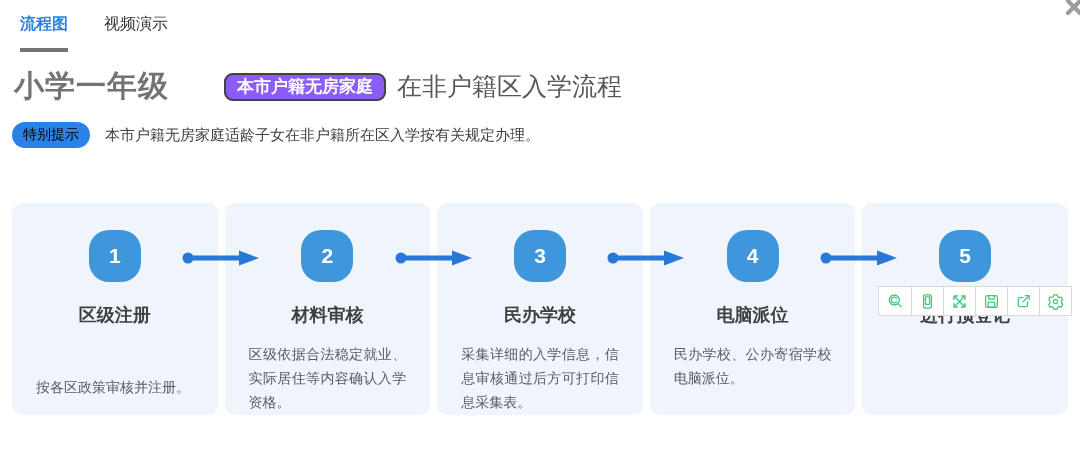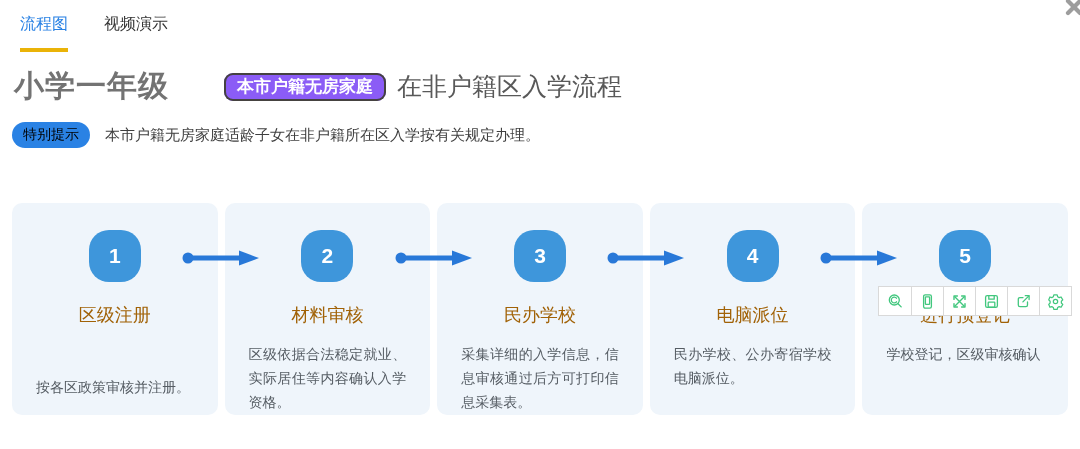--- a/index.html
+++ b/index.html
@@ -6,21 +6,21 @@
   body {
     width:1080px; height:449px;
     position:relative; overflow:hidden;
     background:#ffffff;
     font-family:"Liberation Sans","DejaVu Sans",sans-serif;
   }
 
   
   .tabs { position:absolute; top:14px; left:20px; display:flex; gap:36px; }
   .tab { font-size:16px; color:#333; padding-bottom:13px; cursor:pointer; }
-  .tab.active { color:#2a82e4; font-weight:normal; border-bottom:4px solid #eab308; }
+  .tab.active { color:#2a82e4; font-weight:bold; border-bottom:4px solid #737373; }
 
   
   .heading { position:absolute; top:66px; left:14px; display:flex; align-items:center; gap:11px; white-space:nowrap; }
   .heading-prefix { font-size:30px; font-weight:800; color:#737373; letter-spacing:1px; }
   .heading-badge {
     background:#8b5cf6; color:#fff; font-size:17px; font-weight:bold;
     padding:4px 13px; border-radius:9px; line-height:20px;
     box-shadow:inset 0 0 0 2px #454240;
     margin-left:44px;
   }
@@ -39,21 +39,21 @@
     position:absolute; top:203px; left:12px; width:1056px; height:212px;
     display:grid; grid-template-columns:repeat(5,1fr); gap:7px;
   }
   .card { background:#eff5fb; border-radius:10px; height:212px; text-align:center; }
   .step-num {
     width:52px; height:52px; margin:27px auto 0;
     background:#3e96db; border-radius:20px;
     color:#fff; font-size:21px; font-weight:bold;
     display:flex; align-items:center; justify-content:center;
   }
-  .card-title { margin-top:21px; font-size:18px; font-weight:normal; color:#a16207; }
+  .card-title { margin-top:21px; font-size:18px; font-weight:bold; color:#404040; }
   .card-desc {
     margin:15px 24px 0; font-size:14px; line-height:24px;
     color:#555c63; text-align:justify; text-align-last:left;
   }
   .card:first-child .card-desc, .card:last-child .card-desc { text-align:left;margin-top:48px; }
 
   
   .arrow { position:absolute; top:47px; width:78px; height:16px; }
 
   
@@ -122,21 +122,20 @@
 
   <div class="card">
     <div class="step-num">4</div>
     <div class="card-title">电脑派位</div>
     <div class="card-desc">民办学校、公办寄宿学校电脑派位。</div>
   </div>
 
   <div class="card">
     <div class="step-num">5</div>
     <div class="card-title">进行预登记</div>
-    <div class="card-desc">学校登记，区级审核确认</div>
   </div>
 
   <svg class="arrow" style="left:170px" viewBox="0 0 78 16">
     <circle cx="6" cy="8" r="5.5" fill="#2878d8"></circle>
     <line x1="6" y1="8" x2="60" y2="8" stroke="#2878d8" stroke-width="5"></line>
     <polygon points="57,0.5 77,8 57,15.5" fill="#2878d8"></polygon>
   </svg>
   <svg class="arrow" style="left:383px" viewBox="0 0 78 16">
     <circle cx="6" cy="8" r="5.5" fill="#2878d8"></circle>
     <line x1="6" y1="8" x2="60" y2="8" stroke="#2878d8" stroke-width="5"></line>

